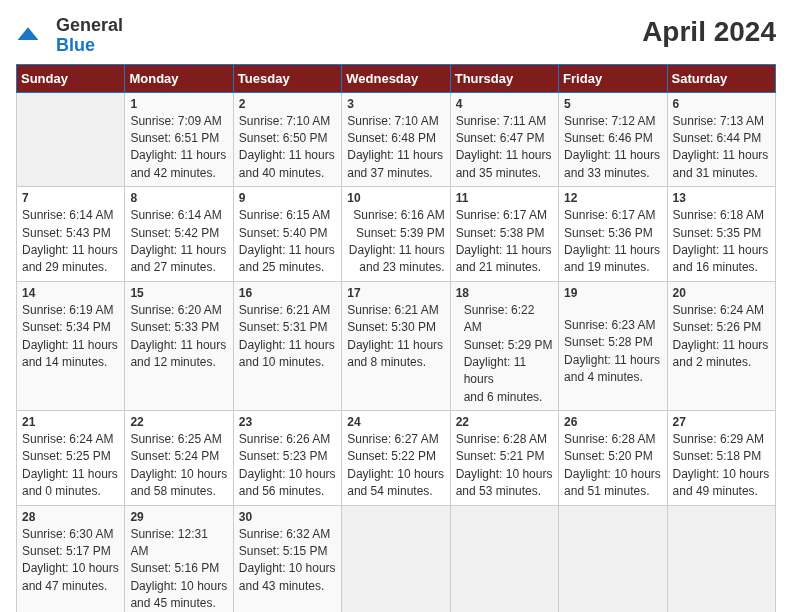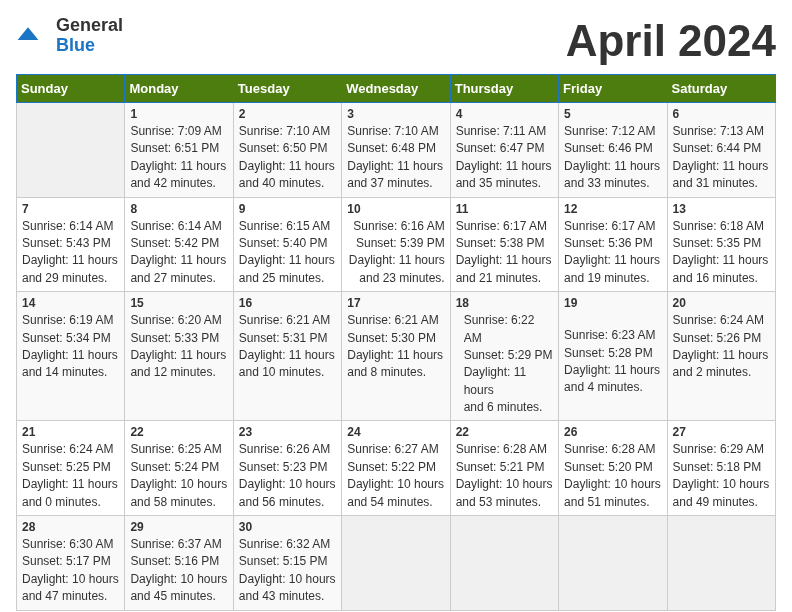--- a/index.html
+++ b/index.html
@@ -29,35 +29,35 @@
     .logo-text .general { color: #333; }
     .logo-text .blue { color: #1a75c4; }
     .logo-icon {
       width: 24px;
       height: 24px;
     }
     .title-block {
       text-align: right;
     }
     .month-title {
-      font-size: 44px;
+      font-size: 28px;
       font-weight: bold;
       color: #333;
     }
     .subtitle {
       font-size: 16px;
       color: #555;
     }
     table {
       width: 100%;
       border-collapse: collapse;
       table-layout: fixed;
     }
     thead tr th {
-      background-color: #4d7c0f;
+      background-color: #7f1d1d;
       color: #fff;
       font-size: 13px;
       padding: 6px 4px;
       text-align: left;
       border: 1px solid #1a75c4;
     }
     tbody tr td {
       border: 1px solid #ccc;
       vertical-align: top;
       padding: 4px 5px;
@@ -318,21 +318,21 @@
       <tr>
         <td>
           <span class="day-num">28</span>
           <div class="cell-info" style="white-space: pre-line;">Sunrise: 6:30 AM
 Sunset: 5:17 PM
 Daylight: 10 hours
 and 47 minutes.</div>
         </td>
         <td>
           <span class="day-num">29</span>
-          <div class="cell-info" style="white-space: pre-line;">Sunrise: 6:37 AM
+          <div class="cell-info" style="white-space: pre-line;">Sunrise: 12:31 AM
 Sunset: 5:16 PM
 Daylight: 10 hours
 and 45 minutes.</div>
         </td>
         <td>
           <span class="day-num">30</span>
           <div class="cell-info" style="white-space: pre-line;">Sunrise: 6:32 AM
 Sunset: 5:15 PM
 Daylight: 10 hours
 and 43 minutes.</div>

